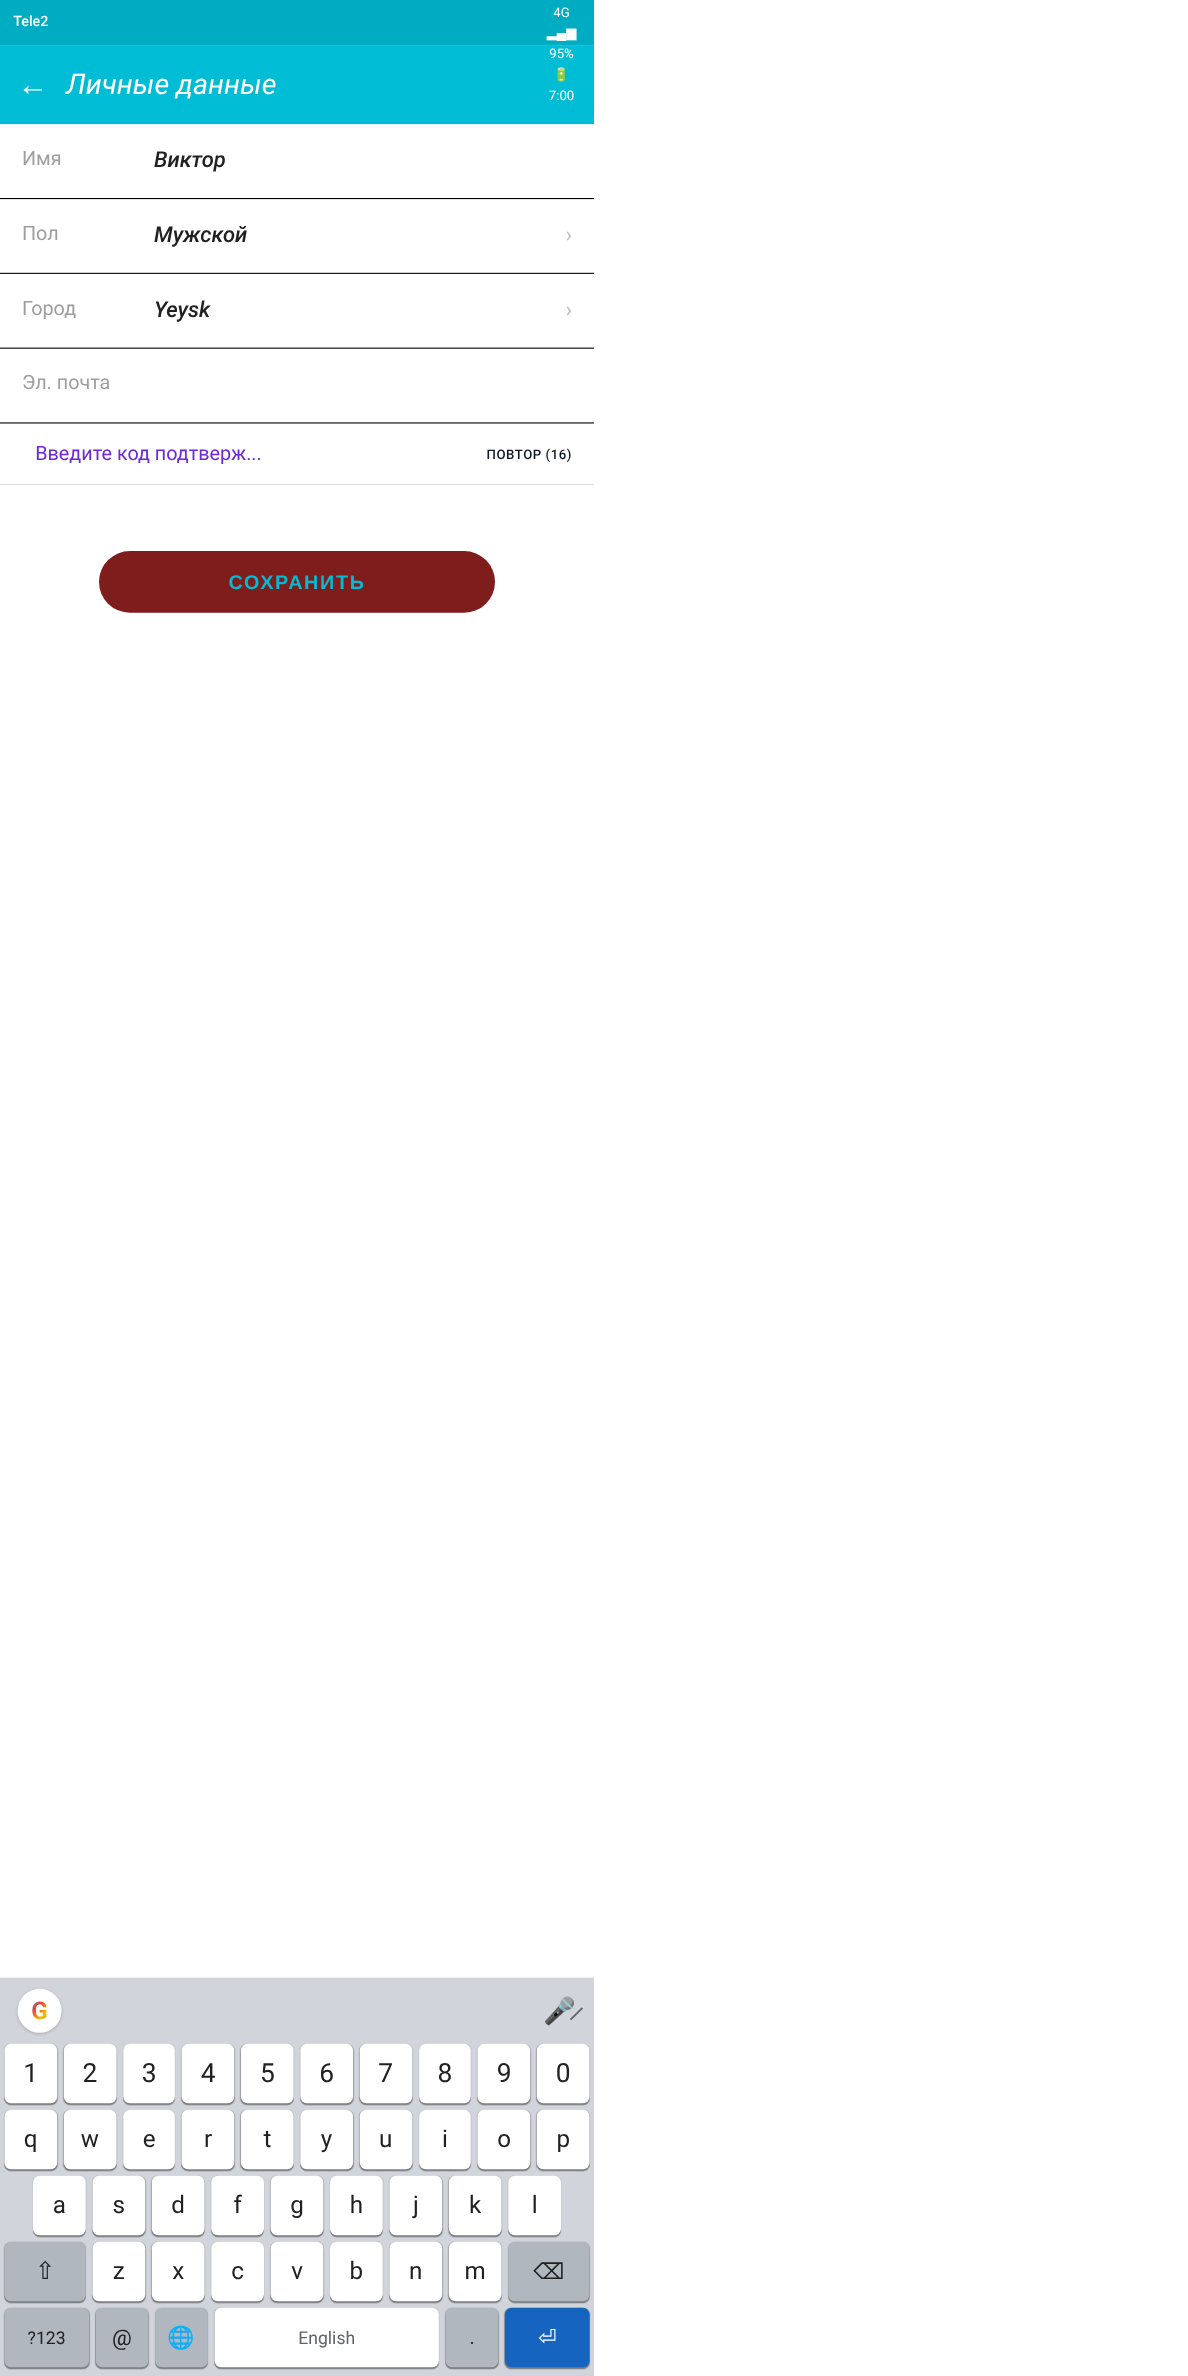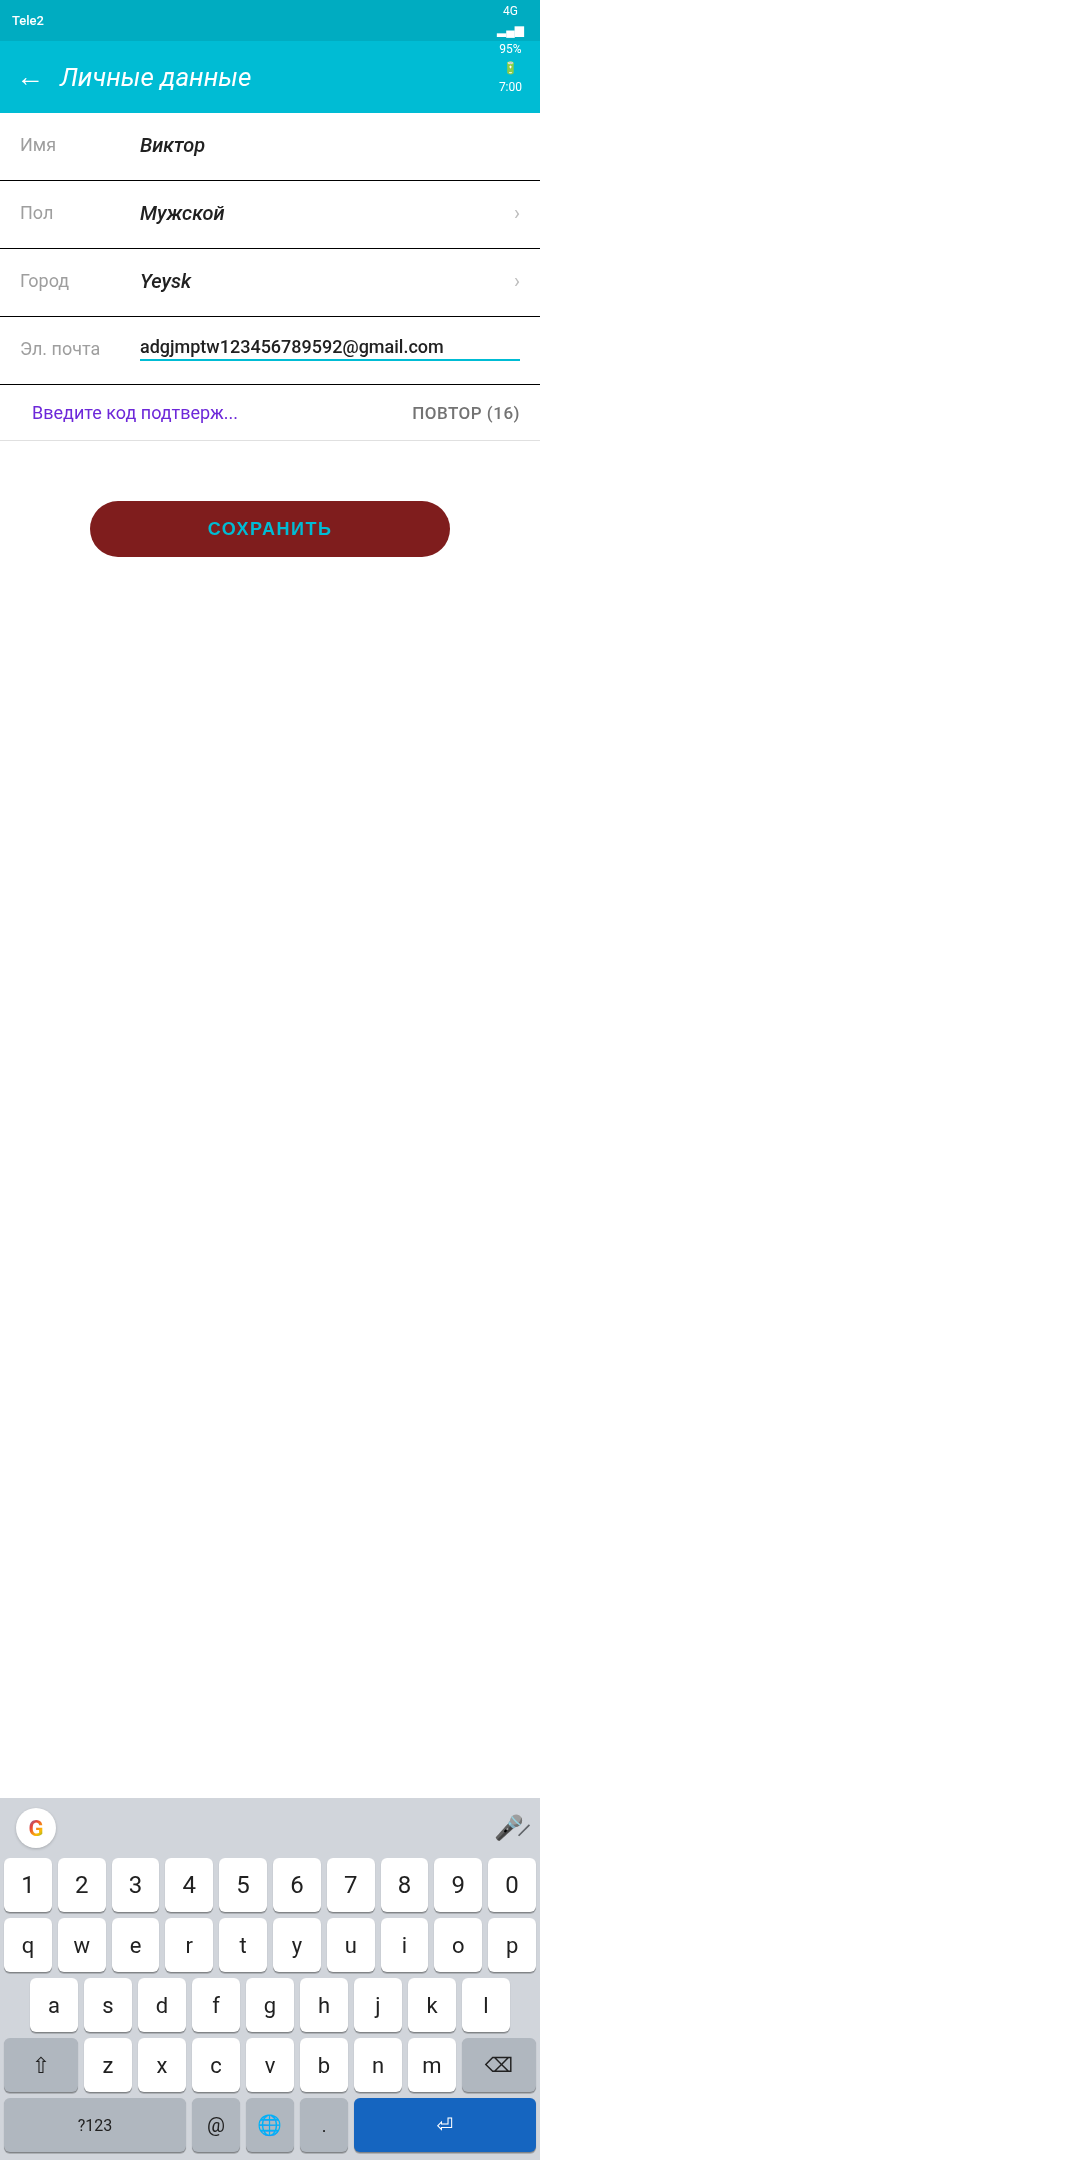--- a/index.html
+++ b/index.html
@@ -105,22 +105,22 @@
       border-bottom: 1px solid #e0e0e0;
       min-height: 56px;
     }
     .verify-placeholder {
       flex: 1;
       color: #6d28d9;
       font-size: 18px;
       margin-left: 12px;
     }
     .resend-btn {
-      color: #737373;
-      font-size: 17px;
+      color: #0f172a;
+      font-size: 12px;
       font-weight: 500;
       letter-spacing: 0.5px;
       cursor: pointer;
     }
 
     
     .save-container {
       display: flex;
       justify-content: center;
       align-items: center;
@@ -284,21 +284,20 @@
   </div>
 
   <div class="form-row">
     <span class="form-label">Город</span>
     <span class="form-value">Yeysk</span>
     <span class="chevron">›</span>
   </div>
 
   <div class="form-row">
     <span class="form-label">Эл. почта</span>
-    <span class="form-value-email">adgjmptw123456789592@gmail.com</span>
   </div>
 
   <div class="verify-row">
     <span class="verify-placeholder">Введите код подтверж...</span>
     <span class="resend-btn">ПОВТОР (16)</span>
   </div>
 
   <div class="save-container">
     <button class="save-button">СОХРАНИТЬ</button>
   </div>
@@ -372,20 +371,23 @@
     <div class="key-row">
       <div class="key key-gray key-symbol">
         <span>?123</span>
       </div>
       <div class="key key-gray key-at">
         <span>@</span>
       </div>
       <div class="key key-gray key-globe">
         <span>🌐</span>
       </div>
+      <div class="key key-space">
+        <span>English</span>
+      </div>
       <div class="key key-gray" style="max-width:48px; font-size:18px;">
         <span>.</span>
       </div>
       <div class="key key-blue">
         <span>⏎</span>
       </div>
     </div>
   </div>
 </div>
 

